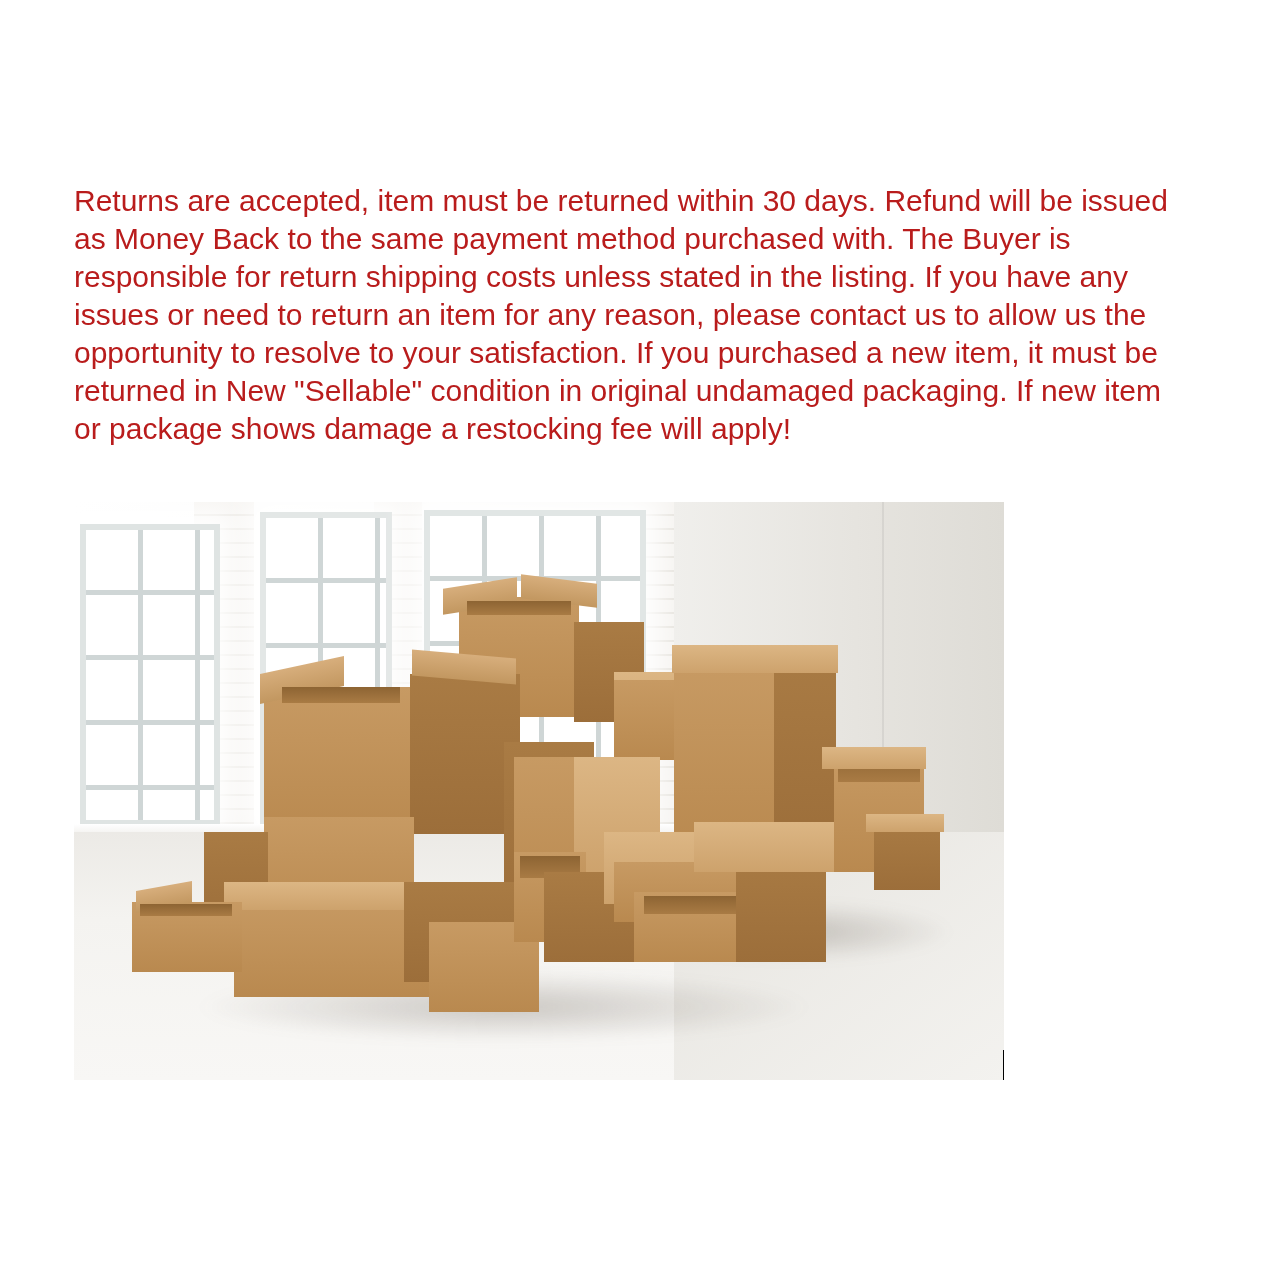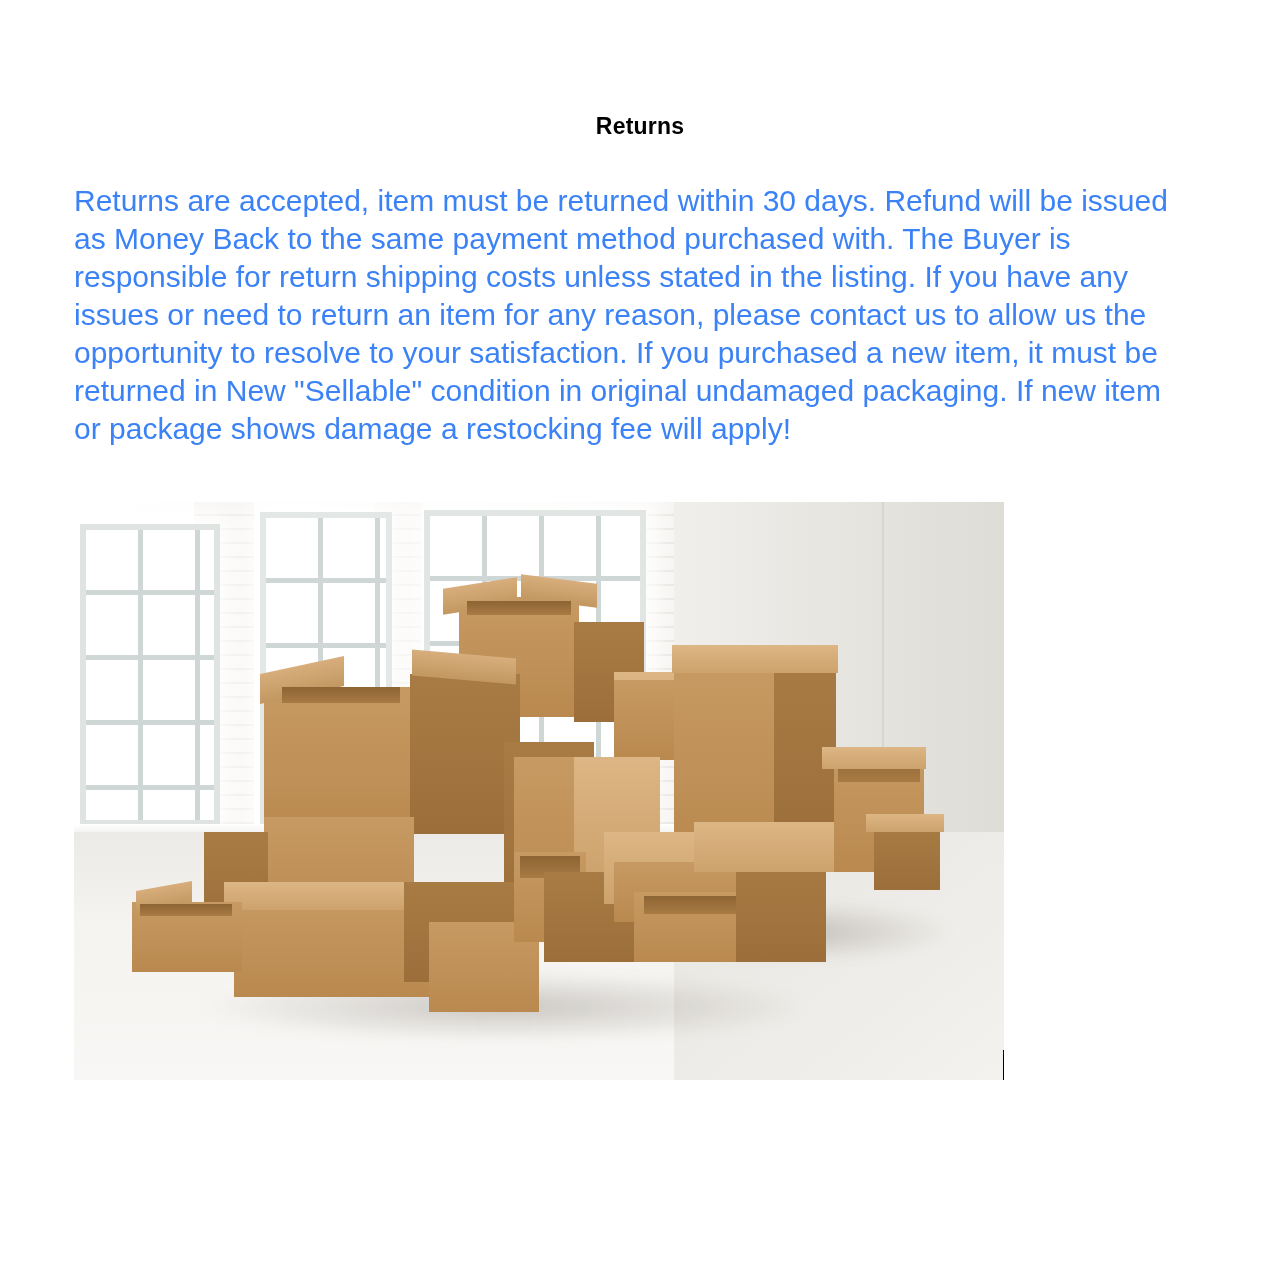--- a/index.html
+++ b/index.html
@@ -31,21 +31,21 @@
     letter-spacing: 0.2px;
   }
   .doc-body {
     position: absolute;
     top: 182px;
     left: 74px;
     width: 1120px;
     font-size: 30px;
     line-height: 38px;
     text-align: left;
-    color: #3b82f6;
+    color: #b91c1c;
   }
   .photo-frame {
     position: absolute;
     left: 74px;
     top: 502px;
     width: 930px;
     height: 578px;
     overflow: hidden;
     background: #f2f1ef;
   }
@@ -167,21 +167,20 @@
     width: 3px;
     height: 30px;
     background: #000000;
   }
 </style>
 </head>
 <body>
 
 <div class="page">
 
-  <div class="doc-title">Returns</div>
 
   <div class="doc-body">Returns are accepted, item must be returned within 30 days. Refund will be issued as Money Back to the same payment method purchased with. The Buyer is responsible for return shipping costs unless stated in the listing. If you have any issues or need to return an item for any reason, please contact us to allow us the opportunity to resolve to your satisfaction. If you purchased a new item, it must be returned in New "Sellable" condition in original undamaged packaging. If new item or package shows damage a restocking fee will apply!</div>
 
   <div class="photo-frame">
     <div class="room">
 
       <div class="wall-left"></div>
       <div class="brick b1"></div>
       <div class="brick b2"></div>
       <div class="brick b3"></div>

